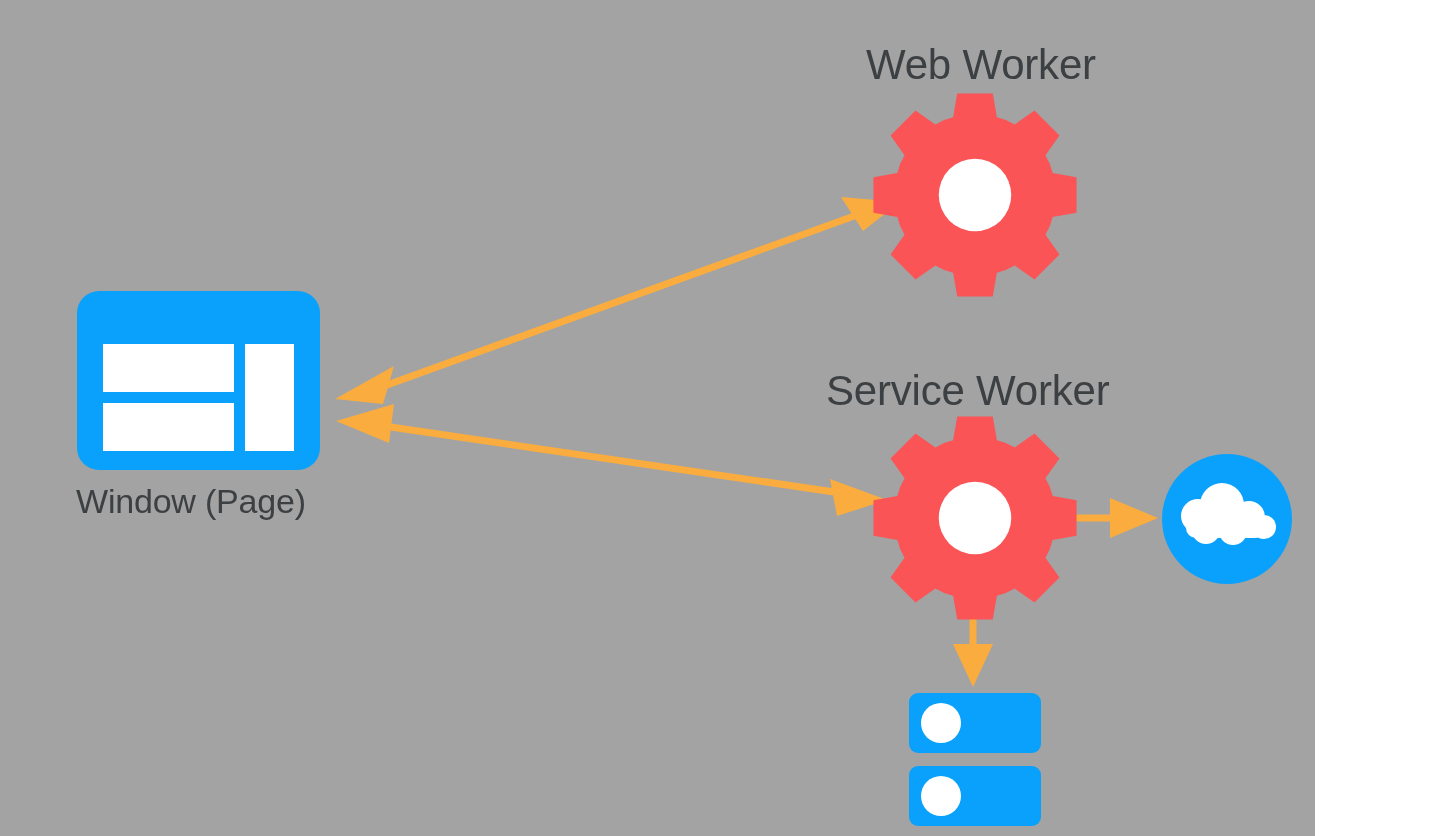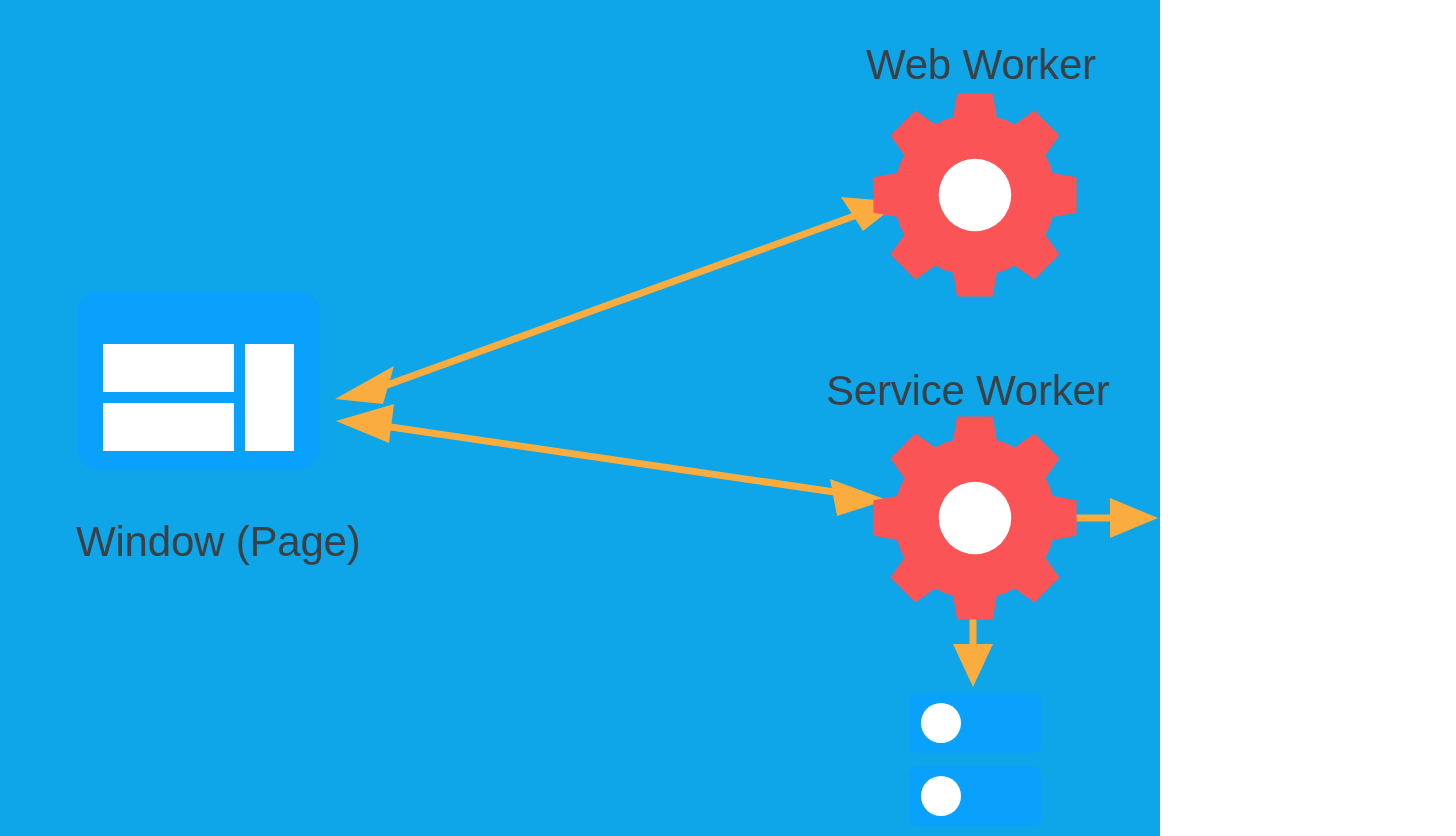--- a/index.html
+++ b/index.html
@@ -7,23 +7,23 @@
     margin: 0;
     padding: 0;
     background: #ffffff;
   }
   body {
     font-family: "Liberation Sans", sans-serif;
     -webkit-font-smoothing: antialiased;
   }
   #diagram-root {
     position: relative;
-    width: 1160px;
+    width: 1315px;
     height: 836px;
-    background: #0ea5e9;
+    background: #a3a3a3;
     overflow: hidden;
   }
   .layer {
     position: absolute;
     top: 0;
     left: 0;
     width: 1456px;
     height: 836px;
   }
   .node-label {
@@ -48,22 +48,22 @@
     left: 0;
     top: 370px;
     width: 1966px;
     text-align: left;
     padding-left: 826px;
     box-sizing: border-box;
     font-size: 42px;
   }
   #label-window-page {
     left: 76px;
-    top: 521px;
-    font-size: 42px;
+    top: 484px;
+    font-size: 34px;
   }
 </style>
 </head>
 <body>
 
 <div id="diagram-root">
 
   <svg class="layer" viewBox="0 0 1456 836" width="1456" height="836" xmlns="http://www.w3.org/2000/svg">
 
       Web Worker --&gt;

